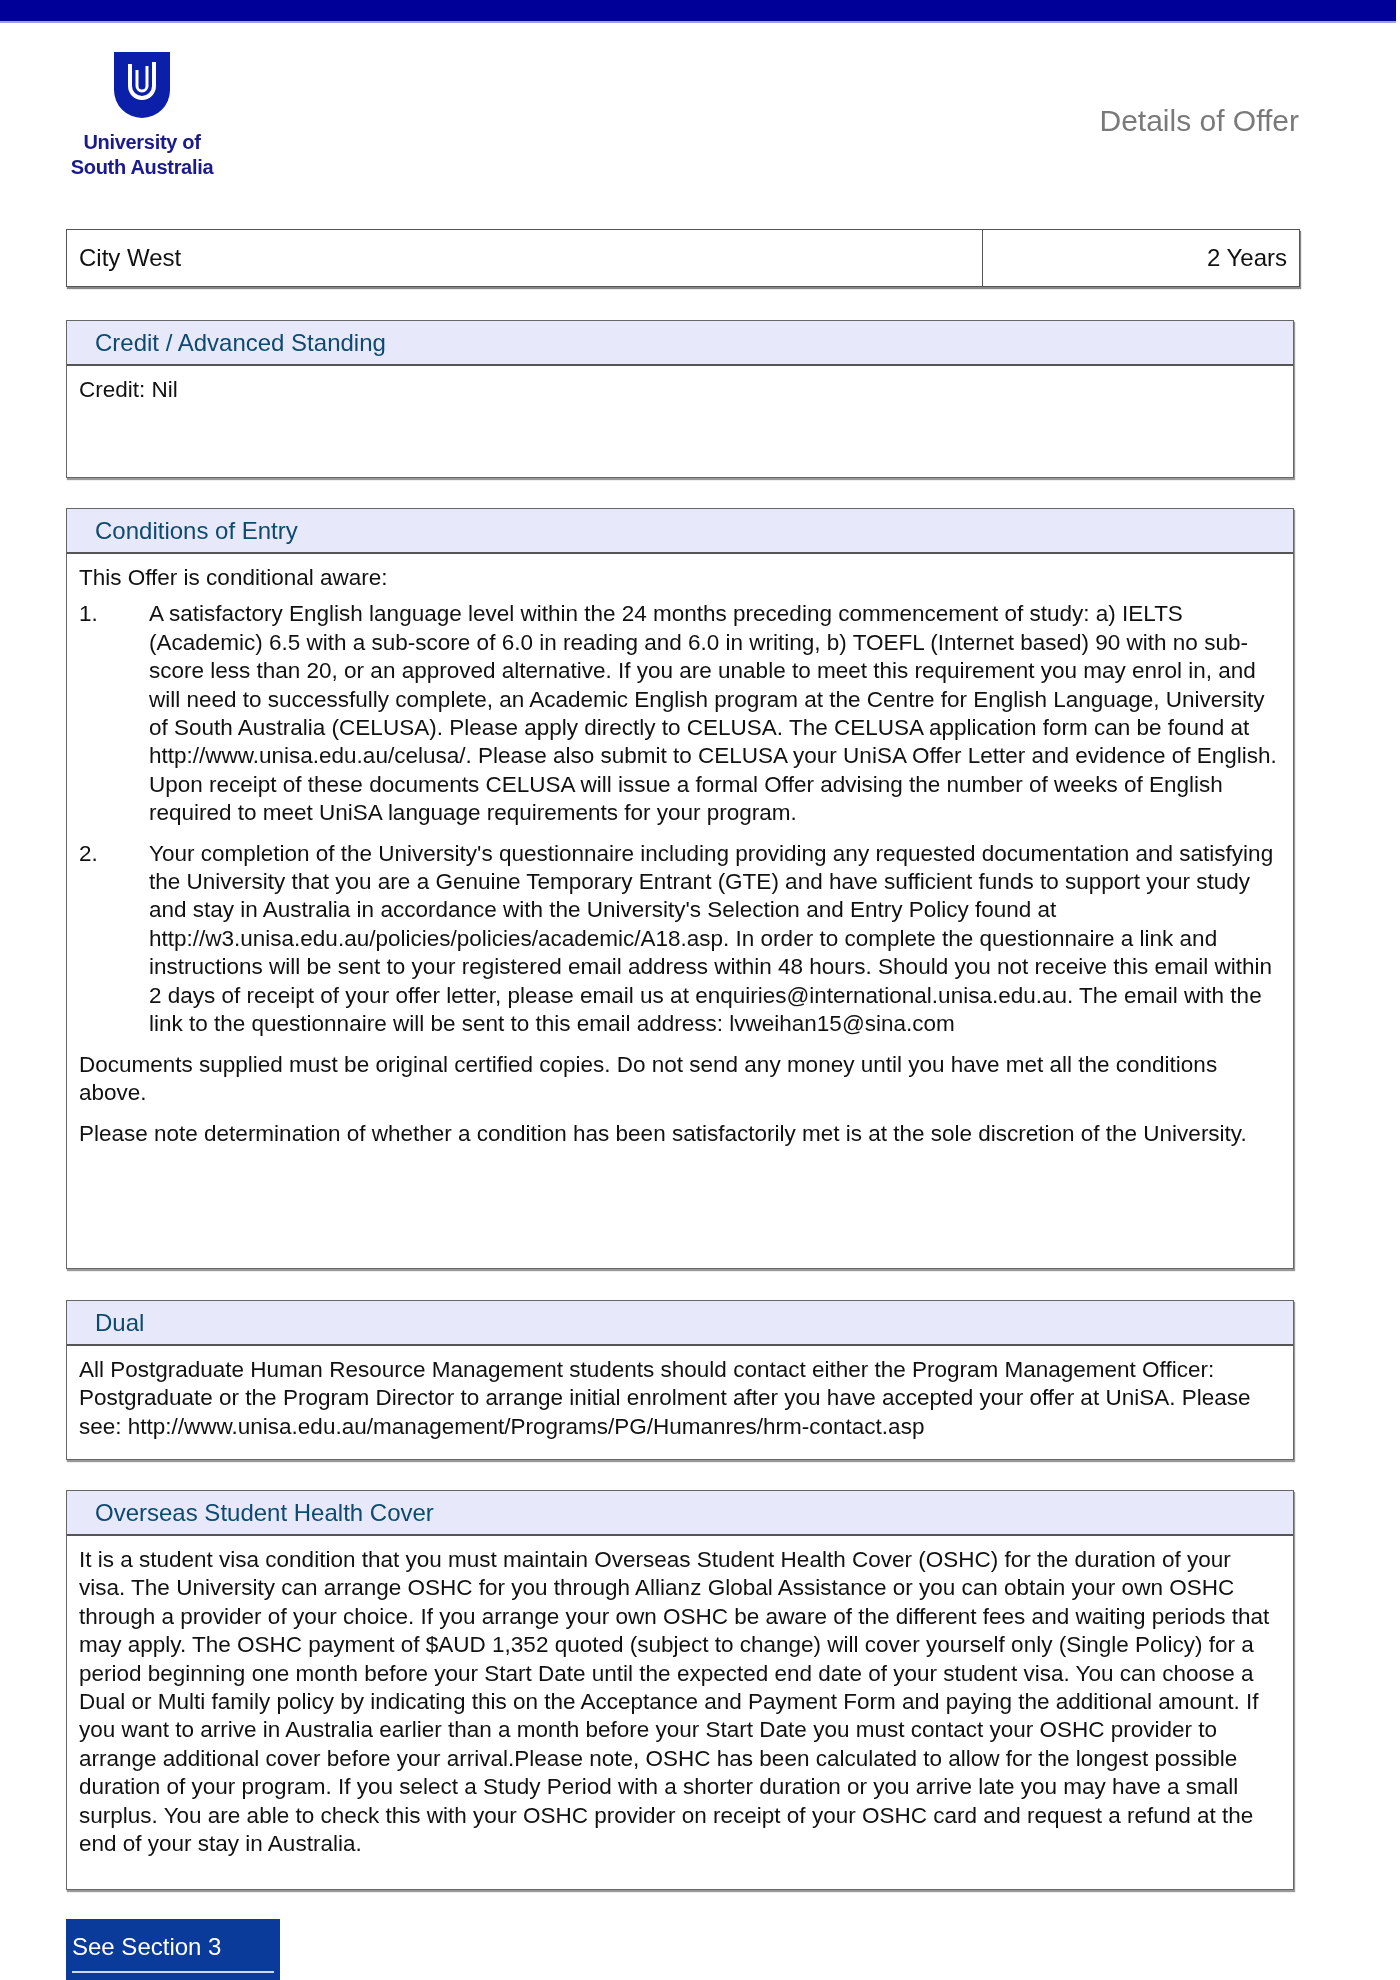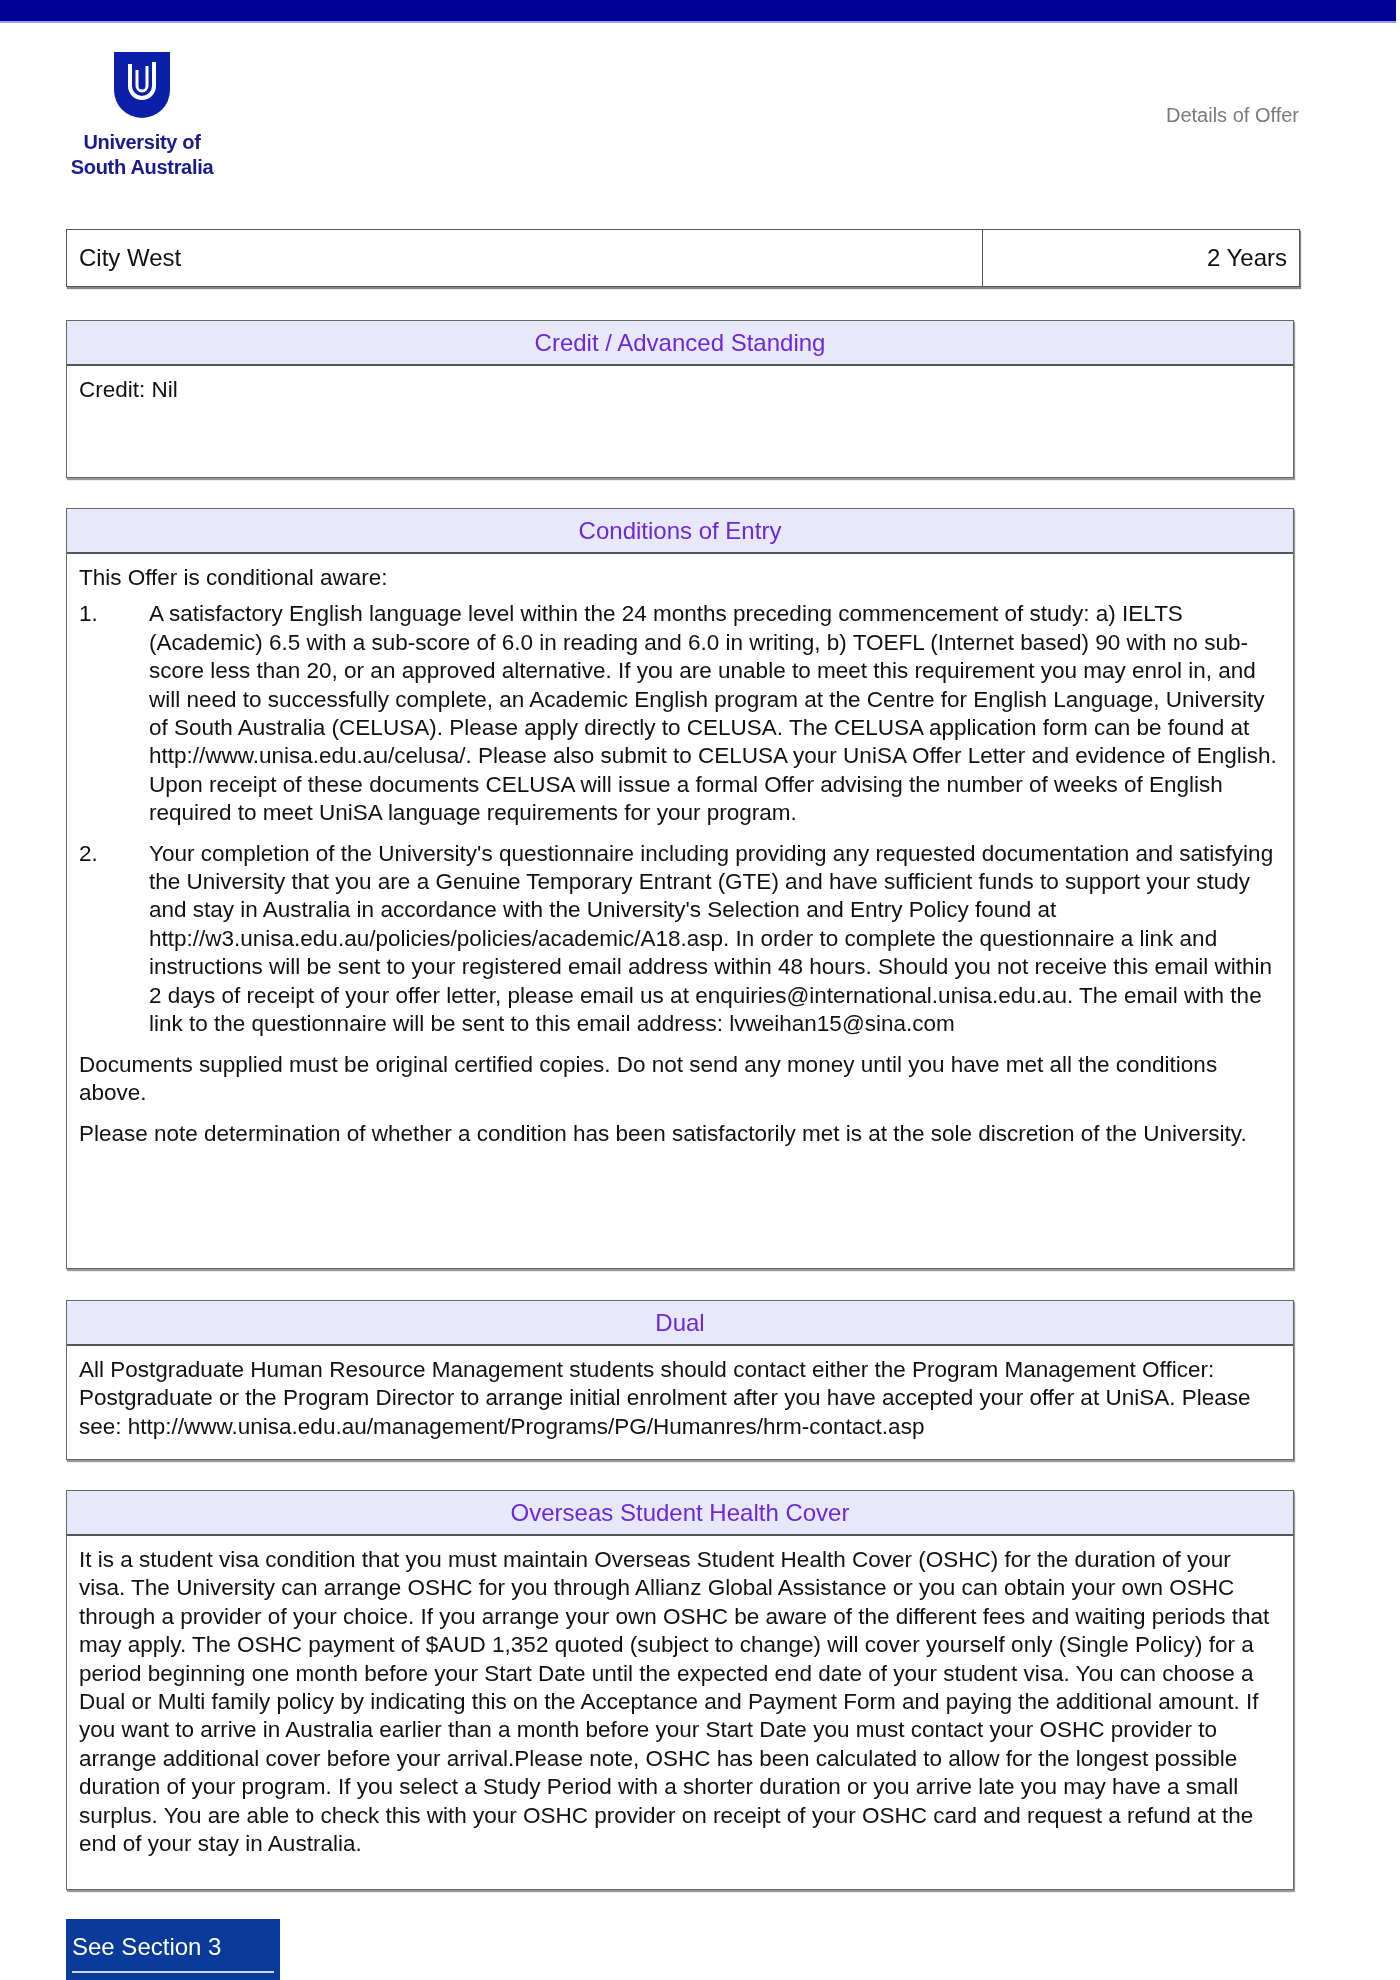--- a/index.html
+++ b/index.html
@@ -5,26 +5,26 @@
   html, body { margin: 0; padding: 0; }
   body {
     width: 1400px; height: 1980px; overflow: hidden; position: relative;
     background: #ffffff; font-family: "Liberation Sans", sans-serif; color: #111;
   }
   .topbar { position: absolute; left: 0; top: 0; width: 1396px; height: 21px; background: #000099; border-bottom: 2px solid #9aa0e6; }
   .logo { position: absolute; left: 62px; top: 52px; width: 160px; text-align: center; }
   .logo .shield { width: 56px; height: 66px; margin: 0 auto; background: #0b1fa8; border-radius: 0 0 28px 28px; position: relative; }
   .logo .shield svg { position: absolute; left: 8px; top: 6px; }
   .logo .name { margin-top: 12px; font-weight: bold; color: #1a1a8c; font-size: 20px; line-height: 25px; letter-spacing: -0.3px; }
-  .doc-title { position: absolute; right: 101px; top: 104px; font-size: 20px; color: #7a7a7a; }
+  .doc-title { position: absolute; right: 101px; top: 104px; font-size: 30px; color: #7a7a7a; }
   .infobox { position: absolute; left: 66px; top: 229px; width: 1232px; height: 56px; border: 1px solid #555; box-shadow: 1px 2px 1px #888; display: flex; }
   .infobox .campus { flex: 0 0 916px; border-right: 1px solid #555; font-size: 24px; padding: 14px 12px; box-sizing: border-box; }
   .infobox .duration { flex: 1; font-size: 24px; padding: 14px 12px; text-align: right; box-sizing: border-box; }
   .section { position: absolute; left: 66px; width: 1226px; border: 1px solid #666; box-shadow: 1px 2px 1px #999; background: #fff; }
-  .section .hdr { background: #e8e8fb; color: #6d28d9; font-size: 24px; height: 43px; line-height: 43px; padding-left: 0; border-bottom: 2px solid #555; text-align: center; }
+  .section .hdr { background: #e8e8fb; color: #0c4a6e; font-size: 24px; height: 43px; line-height: 43px; padding-left: 28px; border-bottom: 2px solid #555; }
   .section .body { padding: 10px 12px; font-size: 22.5px; line-height: 28.4px; }
   .body p { margin: 0; }
   .cond-intro { margin-bottom: 8px !important; }
   .cond-item { display: flex; margin-bottom: 12px; }
   .cond-item .num { flex: 0 0 70px; }
   .cond-item .txt { flex: 1; }
   .bold { font-weight: normal; margin-bottom: 13px !important; }
   .btn { position: absolute; left: 66px; top: 1919px; width: 214px; height: 61px; background: #0a3a9a; color: #fff; font-size: 24px; padding: 14px 6px; box-sizing: border-box; border: none; text-align: left; font-family: "Liberation Sans", sans-serif; cursor: pointer; }
   .btn .line2 { display: block; margin-top: 10px; border-top: 2px solid #d0d8f0; height: 10px; overflow: hidden; }
 </style>

